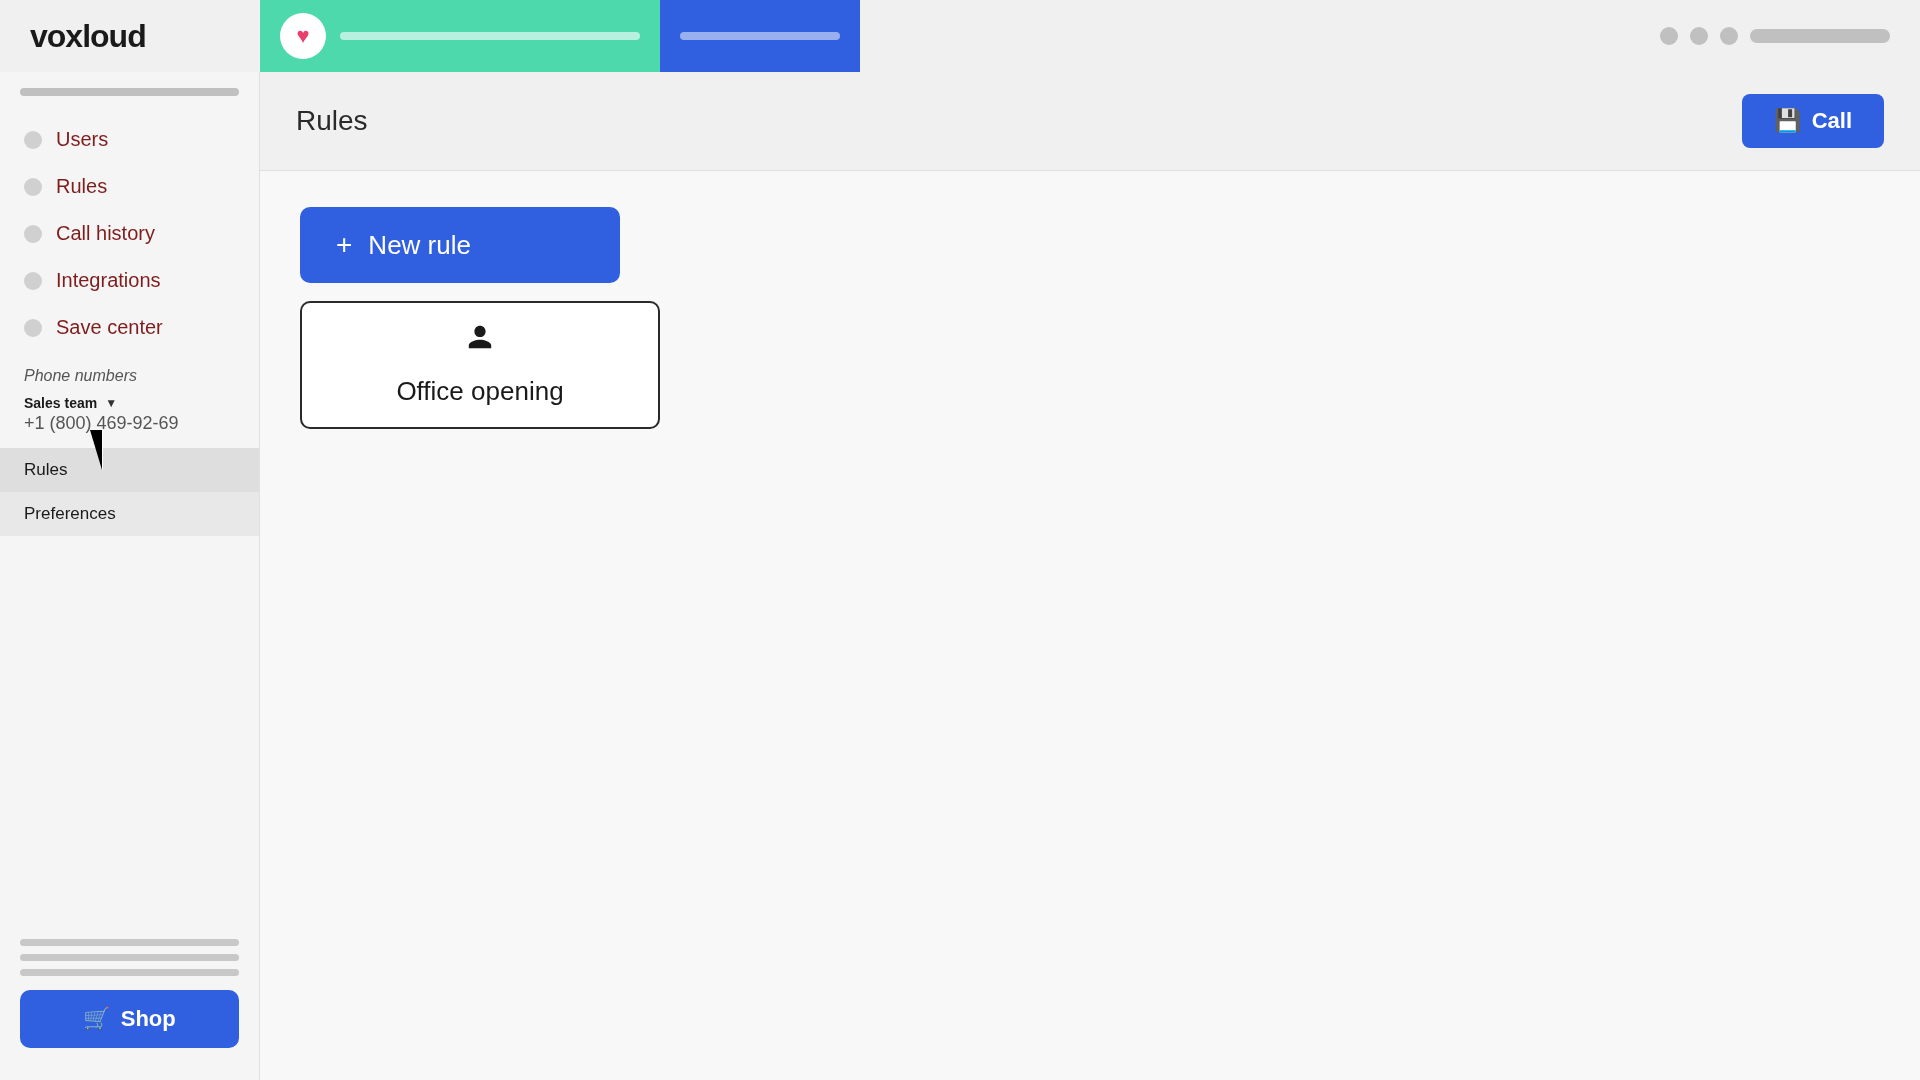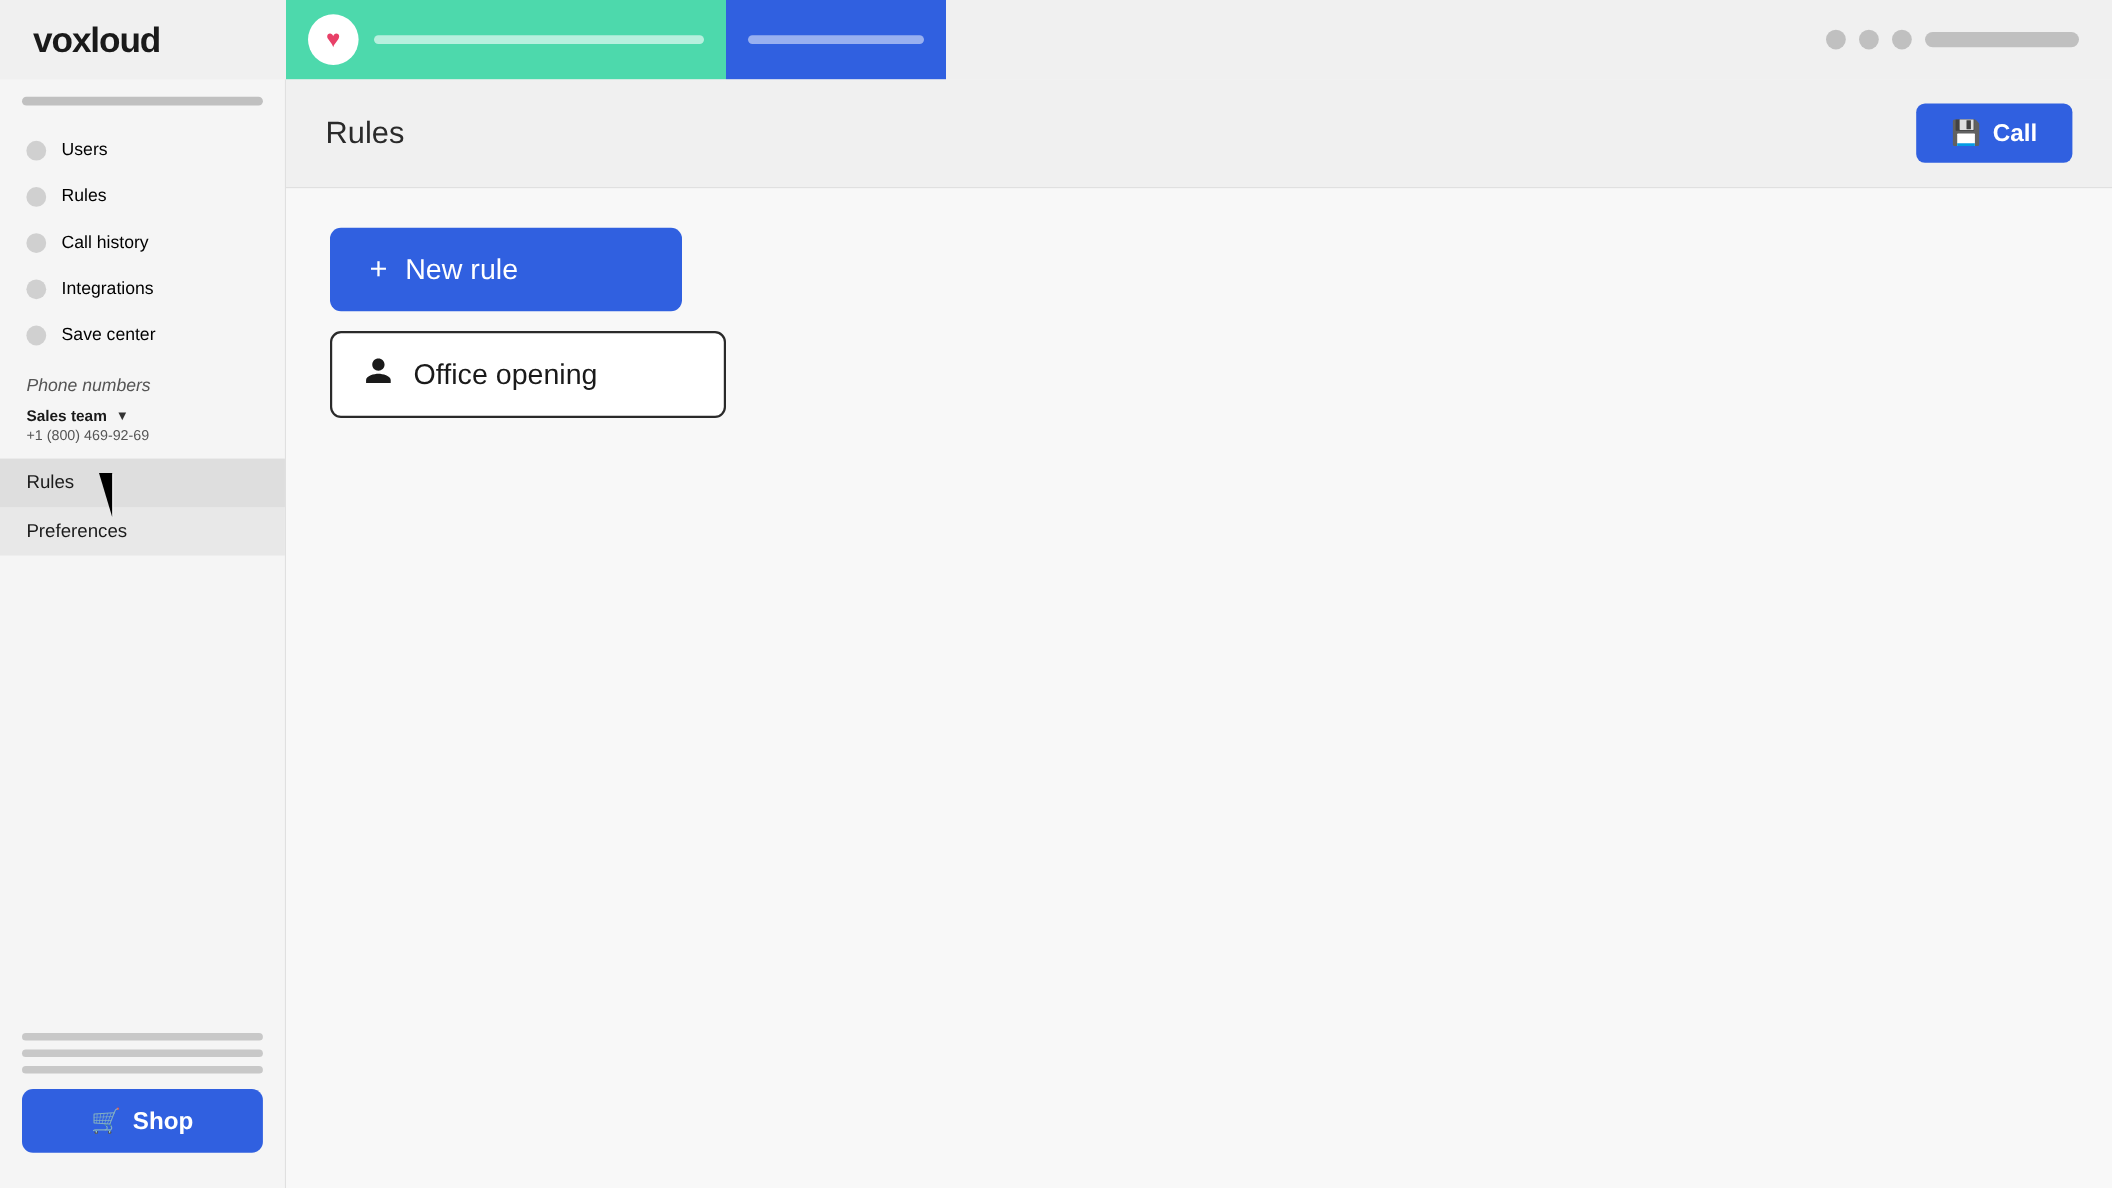--- a/index.html
+++ b/index.html
@@ -110,22 +110,22 @@
       cursor: pointer;
     }
     .nav-dot {
       width: 18px;
       height: 18px;
       background: #d0d0d0;
       border-radius: 50%;
       flex-shrink: 0;
     }
     .nav-label {
-      font-size: 16px;
-      color: #000000;
+      font-size: 20px;
+      color: #7f1d1d;
     }
 
     .phone-numbers-section {
       padding: 16px 24px 8px 24px;
     }
     .phone-numbers-title {
       font-size: 16px;
       font-style: italic;
       color: #555;
       font-weight: 400;
@@ -134,21 +134,21 @@
     .phone-team-header {
       display: flex;
       align-items: center;
       gap: 8px;
       font-size: 14px;
       font-weight: 700;
       color: #1a1a1a;
     }
     .dropdown-arrow { font-size: 12px; color: #333; }
     .phone-number-text {
-      font-size: 13px;
+      font-size: 18px;
       color: #555;
       margin-top: 2px;
       padding-left: 0;
     }
 
     .phone-sub-items {
       background: #e8e8e8;
       margin: 6px 0 0 0;
     }
     .phone-sub-item {
@@ -254,20 +254,21 @@
     .office-opening-card {
       display: flex;
       align-items: center;
       gap: 18px;
       background: white;
       border: 2px solid #2a2a2a;
       border-radius: 10px;
       padding: 20px 28px;
       width: 360px;
       cursor: pointer;
+      flex-direction: column;
     }
     .person-icon { font-size: 28px; color: #1a1a1a; }
     .office-opening-label {
       font-size: 26px;
       font-weight: 500;
       color: #1a1a1a;
     }
     .cursor-arrow {
       position: fixed;
       top: 430px;

